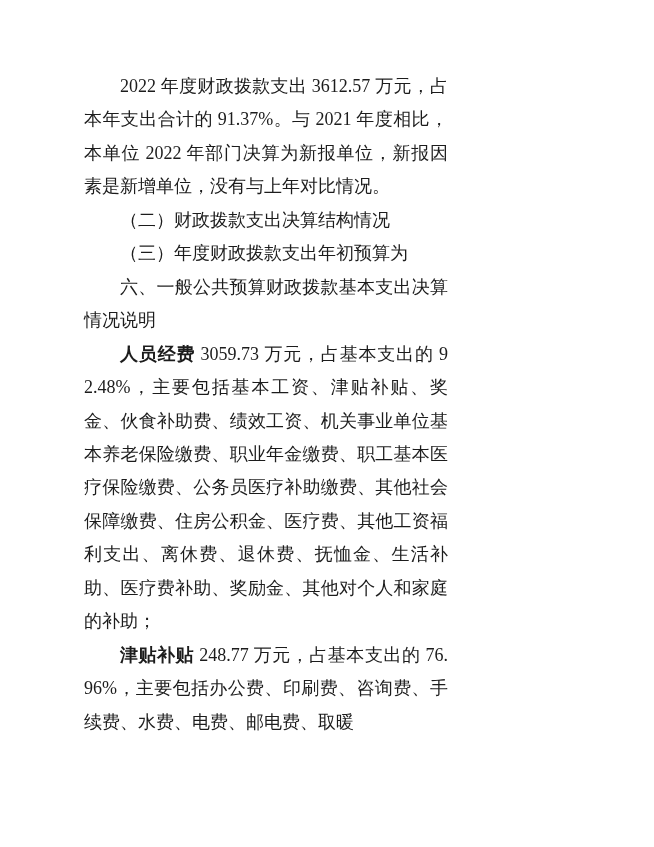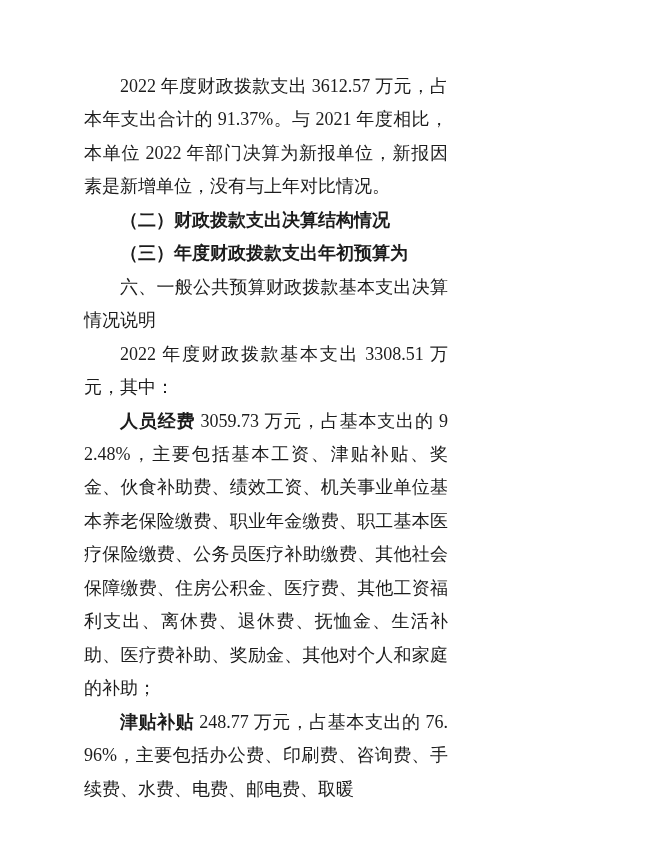--- a/index.html
+++ b/index.html
@@ -21,21 +21,21 @@
     color: #1c1c1c;
   }
   .page p {
     margin: 0;
     text-align: justify;
     text-justify: inter-ideograph;
     text-indent: 2em;
     word-break: break-all;
   }
   .heading {
-    font-weight: bold;
+    font-weight: normal;
   }
   .heading-major {
     font-weight: normal;
     text-indent: 2.8em;
   }
   .lead {
     font-weight: bold;
   }
 </style>
 </head>
@@ -46,19 +46,18 @@
   <p class="body-para">2022 年度财政拨款支出 3612.57 万元，占本年支出合计的 91.37%。与 2021 年度相比，本单位 2022 年部门决算为新报单位，新报因素是新增单位，没有与上年对比情况。</p>
 
   <p class="heading">（二）财政拨款支出决算结构情况</p>
 
 
   <p class="heading">（三）年度财政拨款支出年初预算为</p>
 
 
   <p class="heading-major">六、一般公共预算财政拨款基本支出决算情况说明</p>
 
-  <p class="body-para">2022 年度财政拨款基本支出 3308.51 万元，其中：</p>
 
   <p class="body-para"><span class="lead">人员经费</span><span> 3059.73 万元，占基本支出的 92.48%，主要包括基本工资、津贴补贴、奖金、伙食补助费、绩效工资、机关事业单位基本养老保险缴费、职业年金缴费、职工基本医疗保险缴费、公务员医疗补助缴费、其他社会保障缴费、住房公积金、医疗费、其他工资福利支出、离休费、退休费、抚恤金、生活补助、医疗费补助、奖励金、其他对个人和家庭的补助；</span></p>
 
   <p class="body-para"><span class="lead">津贴补贴</span><span> 248.77 万元，占基本支出的 76.96%，主要包括办公费、印刷费、咨询费、手续费、水费、电费、邮电费、取暖</span></p>
 
 </div>
 
 </body></html>

